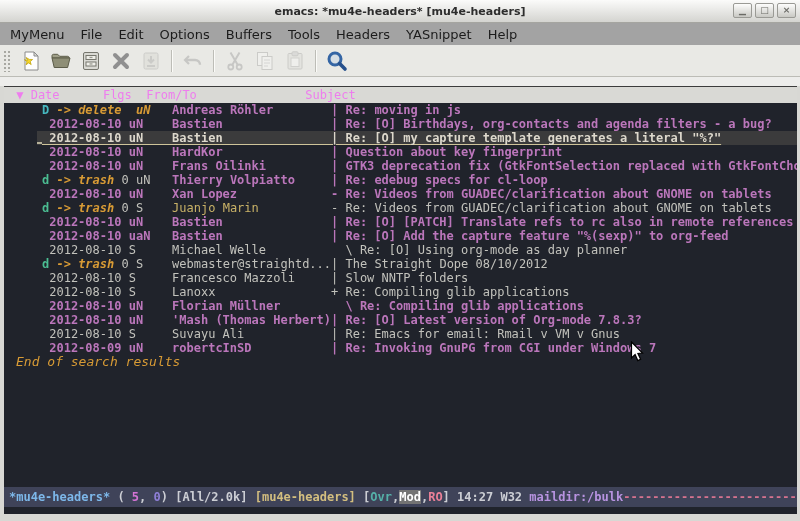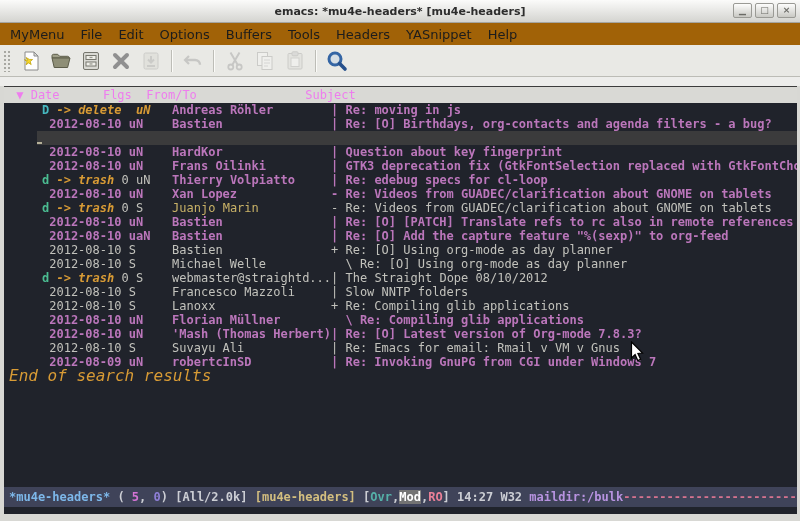--- a/index.html
+++ b/index.html
@@ -7,21 +7,21 @@
        font-family:"DejaVu Sans",sans-serif;box-sizing:border-box;}
   
   .titlebar{height:23px;background:linear-gradient(#fbfbfa,#d4d4d0);border-bottom:1px solid #a5a5a0;
             position:relative;display:flex;align-items:center;justify-content:center;box-sizing:border-box;}
   .titletext{font-size:11px;font-weight:bold;color:#2d2d2d;}
   .winbtns{position:absolute;right:4px;top:3px;display:flex;gap:3px;}
   .winbtn{width:19px;height:15px;border:1px solid #9a9a95;border-radius:2px;
           background:linear-gradient(#fdfdfc,#c9c9c4);font-size:9px;font-weight:bold;color:#6b6b66;
           display:flex;align-items:center;justify-content:center;box-sizing:border-box;line-height:1;}
   
-  .menubar{height:22px;background:#a16207;display:flex;align-items:center;padding-left:2px;}
+  .menubar{height:22px;background:#a3a3a3;display:flex;align-items:center;padding-left:2px;}
   .menuitem{font-size:13px;color:#1c1c1c;padding:2px 8px;}
   
   .toolbar{height:32px;background:#e9e9e5;border-bottom:1px solid #bcbcb6;display:flex;align-items:center;box-sizing:border-box;}
   .grip{width:9px;height:22px;margin:0 4px 0 3px;
         background-image:radial-gradient(#a8a8a2 1px,transparent 1.3px);background-size:4px 4px;}
   .tbtn{width:30px;height:28px;display:flex;align-items:center;justify-content:center;}
   .tsep{width:1px;height:22px;background:#bdbdb7;border-right:1px solid #fbfbf8;margin:0 5px;}
   
   .gapstrip{height:9px;background:#ededeb;}
   .frame{margin:0 3px 0 4px;height:428px;background:#20232b;border-top:1px solid #3c3c3c;
@@ -33,21 +33,21 @@
   .row{height:14px;line-height:14px;font-size:12px;white-space:pre;overflow:hidden;padding-left:5px;position:relative;}
   .row.current{background:#3b3b3c;}
   .fringe-mark{position:absolute;left:0;bottom:1px;width:5px;height:2px;background:#b5b098;}
   .seg-unread{color:#bb76bb;font-weight:bold;}
   .seg-read{color:#c2c2bc;}
   .seg-khaki{color:#c9b267;}
   .seg-markD{color:#46b9c0;font-weight:bold;}
   .seg-markd{color:#4bbd92;font-weight:bold;}
   .seg-amber{color:#d89b35;font-weight:bold;font-style:italic;}
   .seg-cur{color:#ddd8cc;font-weight:bold;text-decoration:underline;text-decoration-color:#cfc49a;text-underline-offset:2px;}
-  .endline{color:#d89b35;font-style:italic;font-size:16px;height:14px;line-height:14px;white-space:pre;padding-left:5px;}
+  .endline{color:#d89b35;font-style:italic;font-size:13px;height:14px;line-height:14px;white-space:pre;padding-left:12px;}
   .filler{flex:1 1 auto;}
   
   .modeline{height:20px;line-height:20px;background:#3f4359;font-size:12px;font-weight:bold;
             white-space:pre;overflow:hidden;padding-left:5px;}
   .ml-buf{color:#7db8ea;} .ml-fg{color:#ccced4;} .ml-num1{color:#d574d5;} .ml-num2{color:#8f7fd8;}
   .ml-tan{color:#d3be7f;} .ml-teal{color:#55b0a8;} .ml-mod{color:#ffffff;background:#737373;}
   .ml-ro{color:#ec8098;} .ml-purple{color:#b893e0;} .ml-dash{color:#d5738f;}
   .echo{height:7px;background:#20232b;}
   .bottomborder{height:7px;background:#d8d8d4;}
   .cursor{position:absolute;left:630px;top:341px;pointer-events:none;}
@@ -152,29 +152,28 @@
       </span>
     </div>
 
   <div class="gapstrip"></div>
 
   <div class="frame">
     <div class="hline"> ▼ Date      Flgs  From/To               Subject</div>
     <div class="rows">
         <div class="row"><span class="seg-markD">D</span><span class="seg-read"> </span><span class="seg-amber">-&gt; delete</span><span class="seg-read">  </span><span class="seg-amber">uN</span><span class="seg-read">   </span><span class="seg-unread">Andreas Röhler        </span><span class="seg-unread">| Re: moving in js</span></div>
         <div class="row"><span class="seg-unread"> 2012-08-10 uN    </span><span class="seg-unread">Bastien               </span><span class="seg-unread">| Re: [O] Birthdays, org-contacts and agenda filters - a bug?</span></div>
-        <div class="row current"><span class="fringe-mark"></span></div>
+        <div class="row current"><span class="seg-cur"> 2012-08-10 uN    Bastien               | Re: [O] my capture template generates a literal "%?"</span><span class="fringe-mark"></span></div>
         <div class="row"><span class="seg-unread"> 2012-08-10 uN    </span><span class="seg-unread">HardKor               </span><span class="seg-unread">| Question about key fingerprint</span></div>
         <div class="row"><span class="seg-unread"> 2012-08-10 uN    </span><span class="seg-unread">Frans Oilinki         </span><span class="seg-unread">| GTK3 deprecation fix (GtkFontSelection replaced with GtkFontChooser)</span></div>
         <div class="row"><span class="seg-markd">d</span><span class="seg-read"> </span><span class="seg-amber">-&gt; trash</span><span class="seg-read"> </span><span class="seg-read">0 uN</span><span class="seg-read">   </span><span class="seg-unread">Thierry Volpiatto     </span><span class="seg-unread">| Re: edebug specs for cl-loop</span></div>
         <div class="row"><span class="seg-unread"> 2012-08-10 uN    </span><span class="seg-unread">Xan Lopez             </span><span class="seg-unread">- Re: Videos from GUADEC/clarification about GNOME on tablets</span></div>
         <div class="row"><span class="seg-markd">d</span><span class="seg-read"> </span><span class="seg-amber">-&gt; trash</span><span class="seg-read"> </span><span class="seg-read">0 S</span><span class="seg-read">    </span><span class="seg-khaki">Juanjo Marin          </span><span class="seg-read">- Re: Videos from GUADEC/clarification about GNOME on tablets</span></div>
         <div class="row"><span class="seg-unread"> 2012-08-10 uN    </span><span class="seg-unread">Bastien               </span><span class="seg-unread">| Re: [O] [PATCH] Translate refs to rc also in remote references</span></div>
         <div class="row"><span class="seg-unread"> 2012-08-10 uaN   </span><span class="seg-unread">Bastien               </span><span class="seg-unread">| Re: [O] Add the capture feature "%(sexp)" to org-feed</span></div>
-        <div class="row"><span class="seg-read"> 2012-08-10 S     </span><span class="seg-read">Bastien               </span><span class="seg-read">+ Re: [O] Using org-mode as day planner</span></div>
         <div class="row"><span class="seg-read"> 2012-08-10 S     </span><span class="seg-read">Michael Welle         </span><span class="seg-read">  \ Re: [O] Using org-mode as day planner</span></div>
         <div class="row"><span class="seg-markd">d</span><span class="seg-read"> </span><span class="seg-amber">-&gt; trash</span><span class="seg-read"> </span><span class="seg-read">0 S</span><span class="seg-read">    </span><span class="seg-read">webmaster@straightd...</span><span class="seg-read">| The Straight Dope 08/10/2012</span></div>
         <div class="row"><span class="seg-read"> 2012-08-10 S     </span><span class="seg-read">Francesco Mazzoli     </span><span class="seg-read">| Slow NNTP folders</span></div>
         <div class="row"><span class="seg-read"> 2012-08-10 S     </span><span class="seg-read">Lanoxx                </span><span class="seg-read">+ Re: Compiling glib applications</span></div>
         <div class="row"><span class="seg-unread"> 2012-08-10 uN    </span><span class="seg-unread">Florian Müllner       </span><span class="seg-unread">  \ Re: Compiling glib applications</span></div>
         <div class="row"><span class="seg-unread"> 2012-08-10 uN    </span><span class="seg-unread">'Mash (Thomas Herbert)</span><span class="seg-unread">| Re: [O] Latest version of Org-mode 7.8.3?</span></div>
         <div class="row"><span class="seg-read"> 2012-08-10 S     </span><span class="seg-read">Suvayu Ali            </span><span class="seg-read">| Re: Emacs for email: Rmail v VM v Gnus</span></div>
         <div class="row"><span class="seg-unread"> 2012-08-09 uN    </span><span class="seg-unread">robertcInSD           </span><span class="seg-unread">| Re: Invoking GnuPG from CGI under Windows 7</span></div>
       </div>
     <div class="endline">End of search results</div>

